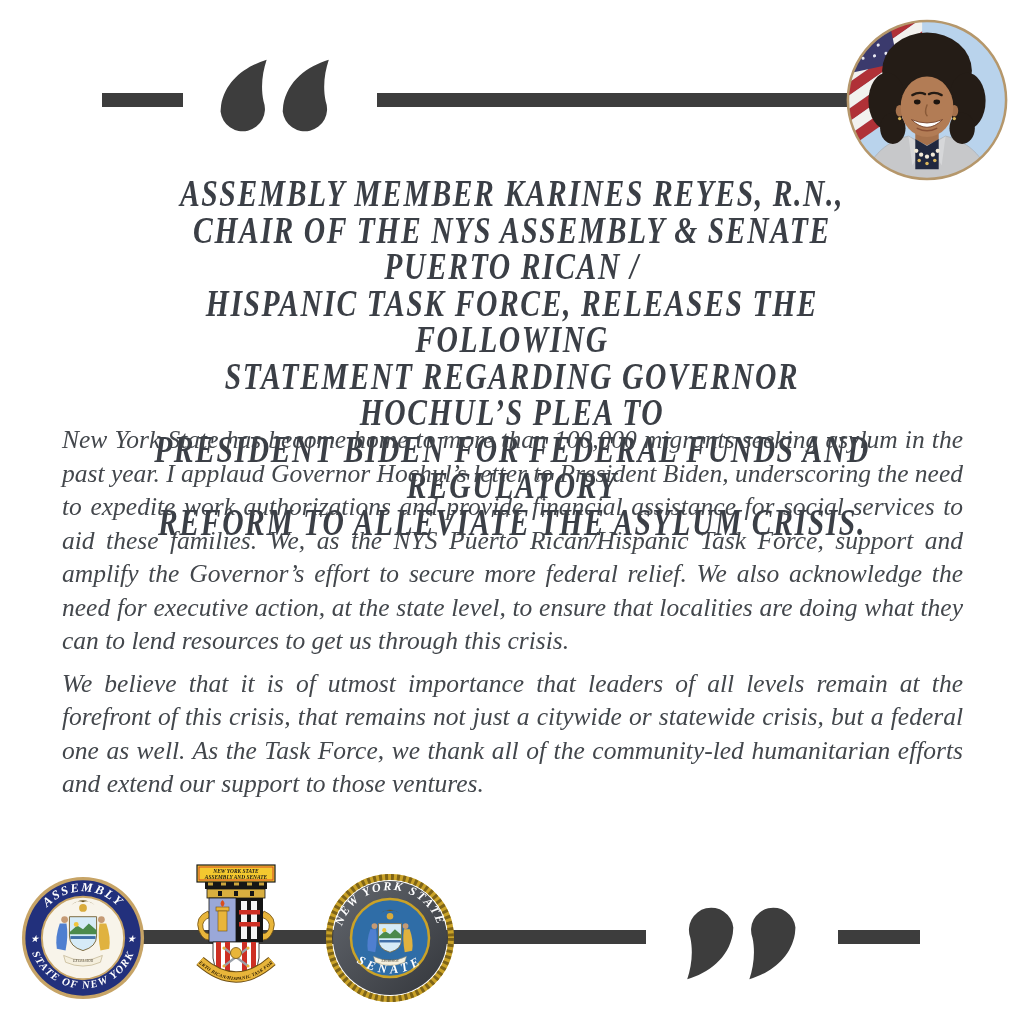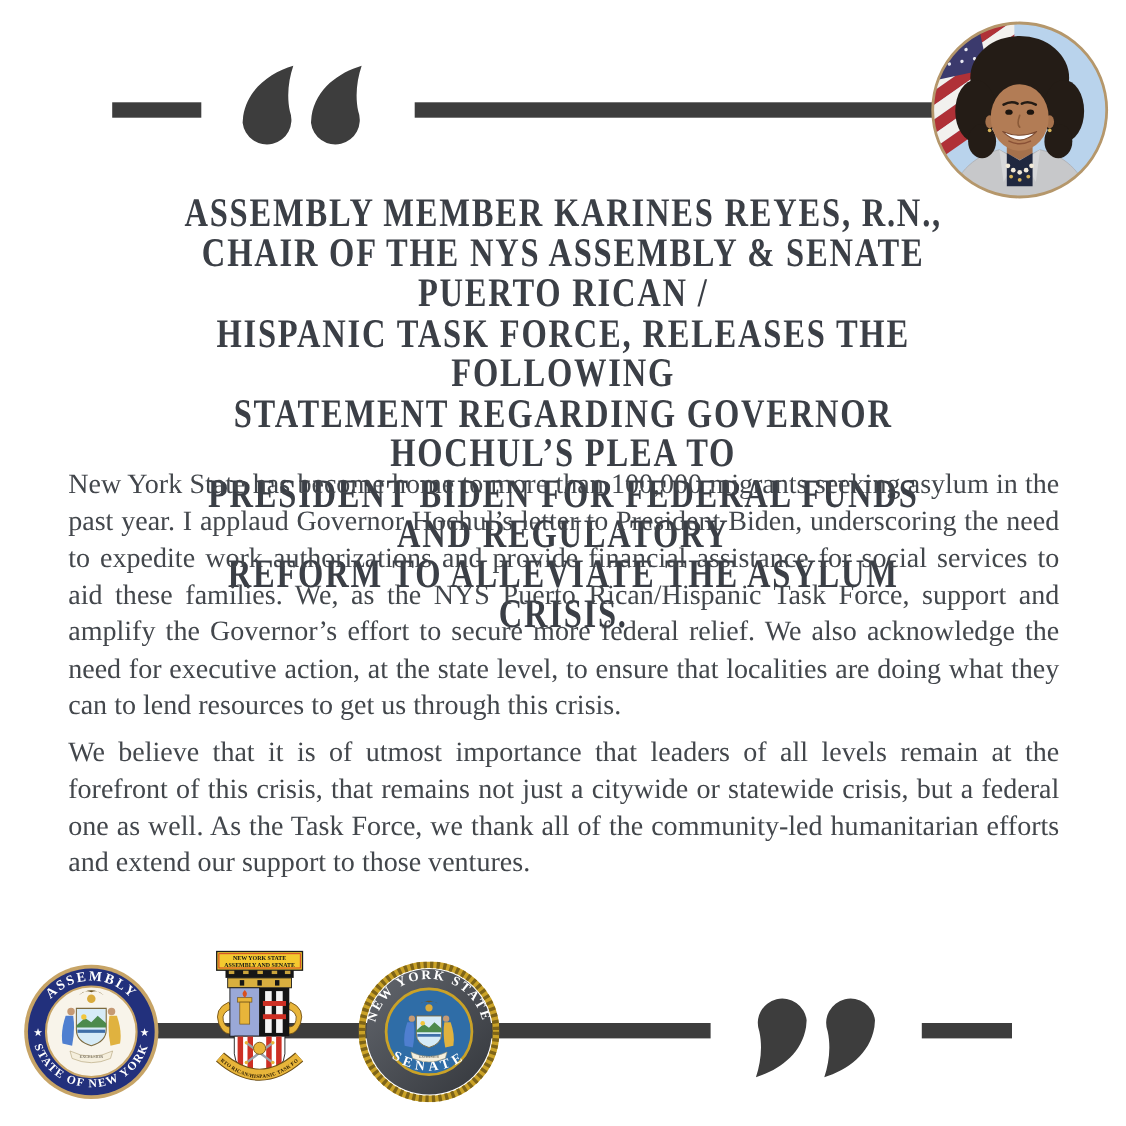--- a/index.html
+++ b/index.html
@@ -1,17 +1,17 @@
 <!DOCTYPE html>
 <html><head>
 <meta charset="utf-8">
 <style>
   html,body{margin:0;padding:0;background:#ffffff;}
   .canvas{position:relative;width:1024px;height:1024px;background:#ffffff;overflow:hidden;
-          font-family:"Liberation Serif",serif;}
+          font-family:"Liberation Serif",serif;font-style:italic;}
   .dash,.bar{position:absolute;background:#3d3d3d;}
   .top-dash{left:102px;top:93px;width:81px;height:14px;}
   .top-bar{left:377px;top:93px;width:482px;height:14px;}
   .bottom-bar{left:110px;top:930px;width:536px;height:14px;z-index:1;}
   .bottom-dash{left:838px;top:930px;width:82px;height:14px;}
   .quote-svg{position:absolute;}
   .open-quote{left:219px;top:57px;width:116px;height:76px;}
   .close-quote{left:681px;top:906px;width:116px;height:76px;z-index:2;}
   .portrait{position:absolute;left:844px;top:17px;width:166px;height:166px;z-index:3;}
   .header{position:absolute;left:62px;top:176px;width:900px;text-align:center;

